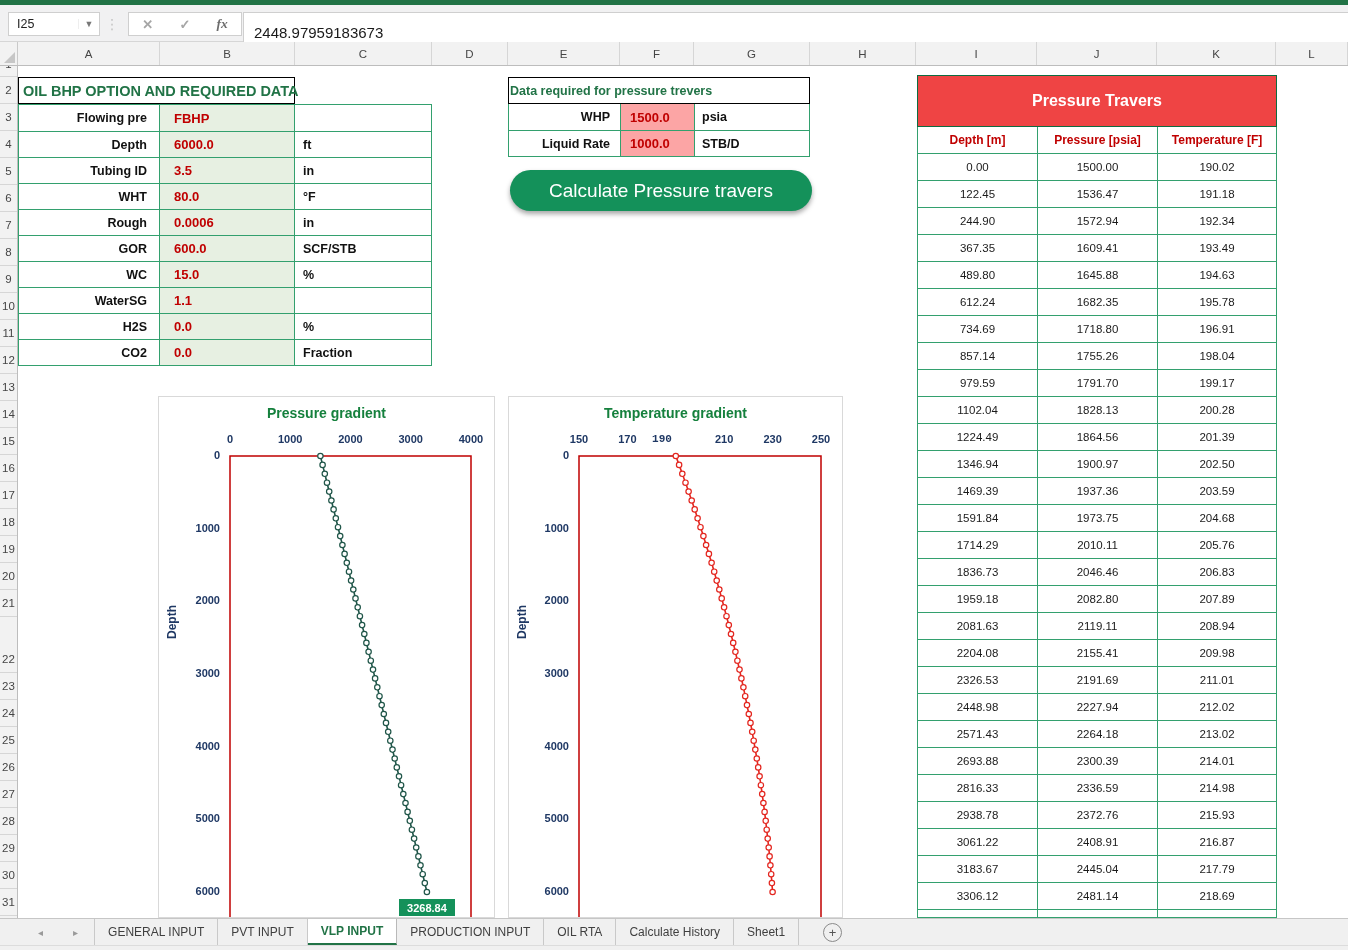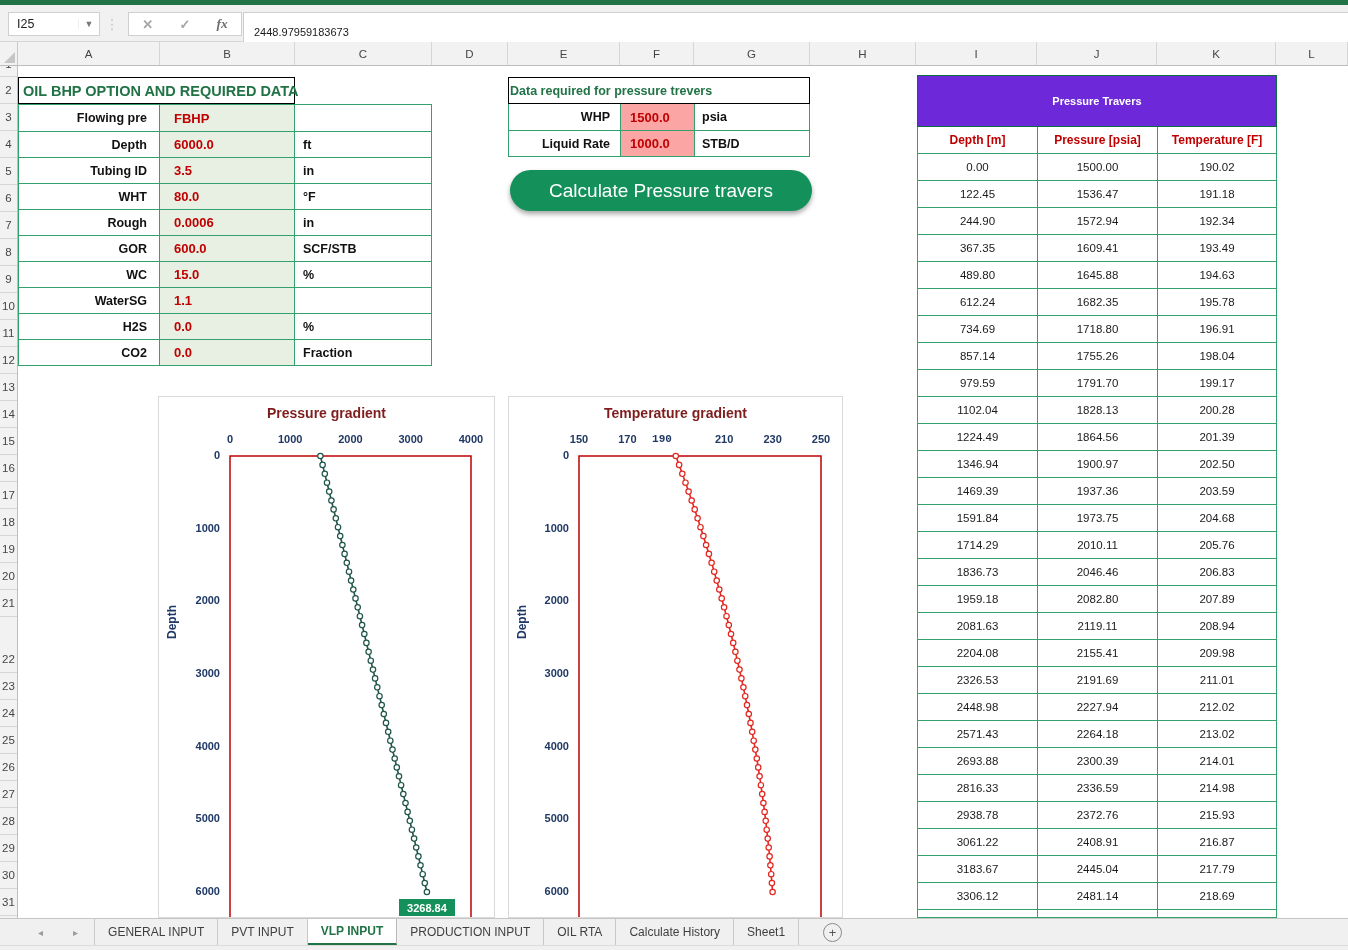--- a/index.html
+++ b/index.html
@@ -8,21 +8,21 @@
   
   .top-strip{position:absolute;left:0;top:0;width:100%;height:5px;background:#217346}
   .fbar{position:absolute;left:0;top:5px;width:100%;height:37px;background:#f1f1f2;border-bottom:1px solid #d6d6d6;box-sizing:border-box}
   .namebox{position:absolute;left:8px;top:7px;width:92px;height:24px;background:#fff;border:1px solid #cfcfcf;display:flex;align-items:center;font-size:12.5px;color:#222;box-sizing:border-box}
   .nb-text{flex:1;padding-left:8px}
   .nb-arrow{width:20px;text-align:center;color:#777;font-size:9px;border-left:1px solid #eee}
   .fb-dots{position:absolute;left:105px;top:7px;height:24px;display:flex;align-items:center;color:#c3c3c3;font-size:14px;letter-spacing:-2px}
   .fb-group{position:absolute;left:128px;top:7px;width:114px;height:24px;background:#fff;border:1px solid #cfcfcf;display:flex;align-items:center;justify-content:space-around;box-sizing:border-box}
   .fb-x,.fb-check{color:#a6a6a6;font-size:13px;font-weight:bold}
   .fb-fx{color:#6d6d6d;font-style:italic;font-weight:bold;font-size:13.5px;font-family:"Liberation Serif",serif}
-  .fb-input{position:absolute;left:243px;top:7px;width:1105px;height:40px;background:#fff;border:1px solid #cfcfcf;border-right:none;display:flex;align-items:center;padding-left:10px;font-size:11px;color:#1a1a1a;box-sizing:border-box}
+  .fb-input{position:absolute;left:243px;top:7px;width:1105px;height:40px;background:#fff;border:1px solid #cfcfcf;border-right:none;display:flex;align-items:center;padding-left:10px;font-size:15px;color:#1a1a1a;box-sizing:border-box}
   
   .colheads{position:absolute;left:0;top:42px;width:100%;height:24px;display:flex;background:#f2f2f2;border-bottom:1px solid #bdbdbd;box-sizing:border-box}
   .corner{width:18px;position:relative;border-right:1px solid #c9c9c9;box-sizing:border-box}
   .corner:after{content:"";position:absolute;right:2px;bottom:2px;border-left:11px solid transparent;border-bottom:11px solid #c6c6c6}
   .colcell{border-right:1px solid #d6d6d6;display:flex;align-items:center;justify-content:center;font-size:11.5px;color:#454545;box-sizing:border-box}
   .rowheads{position:absolute;left:0;top:66px;width:18px;height:852px;background:#f2f2f2;border-right:1px solid #bdbdbd;overflow:hidden;box-sizing:border-box}
   .rowcell{width:100%;border-bottom:1px solid #d6d6d6;display:flex;align-items:center;justify-content:center;font-size:11.5px;color:#454545;box-sizing:border-box;overflow:hidden}
   
   .canvas{position:absolute;left:18px;top:66px;width:1330px;height:852px;background:#fff;overflow:hidden}
   
@@ -38,30 +38,30 @@
   .mtable{position:absolute;left:490px;top:38px;width:302px;border:1px solid #33A06E;border-top:none;box-sizing:border-box}
   .mrow{display:flex;height:26px;box-sizing:border-box}
   .mrow + .mrow{border-top:1px solid #33A06E}
   .mlabel{width:112px;display:flex;align-items:center;justify-content:flex-end;padding-right:10px;font-weight:bold;font-size:12.5px;color:#111;border-right:1px solid #33A06E;box-sizing:border-box}
   .mvalue{width:74px;display:flex;align-items:center;padding-left:9px;background:#fca5a5;color:#C00000;font-weight:bold;font-size:13px;border-right:1px solid #33A06E;box-sizing:border-box}
   .munit{flex:1;display:flex;align-items:center;padding-left:7px;font-weight:bold;font-size:12.5px;color:#111}
   
   .calc-btn{position:absolute;left:492px;top:104px;width:302px;height:41px;background:#14915A;border-radius:21px;color:#fff;font-size:19px;display:flex;align-items:center;justify-content:center;box-shadow:0 3px 5px rgba(0,0,0,.35);cursor:pointer}
   
   .ptable{position:absolute;left:899px;top:9px;width:360px}
-  .pt-header{height:52px;background:#6d28d9;border:1px solid #0e6b41;color:#fff;font-weight:bold;font-size:11px;display:flex;align-items:center;justify-content:center;box-sizing:border-box}
+  .pt-header{height:52px;background:#ef4444;border:1px solid #0e6b41;color:#fff;font-weight:bold;font-size:16px;display:flex;align-items:center;justify-content:center;box-sizing:border-box}
   .pt-cols,.pt-row{display:flex;height:27px;border-left:1px solid #33A06E;border-right:1px solid #33A06E;border-bottom:1px solid #33A06E;box-sizing:border-box}
   .pt-c{display:flex;align-items:center;justify-content:center;border-right:1px solid #33A06E;box-sizing:border-box}
   .pt-c:last-child{border-right:none}
   .pt-cols .pt-c{color:#C00000;font-weight:bold;font-size:12px}
   .pt-row .pt-c{color:#1a1a1a;font-size:11.5px}
   .pt-c.w1{width:120px}.pt-c.w2{width:120px}.pt-c.w3{width:118px}
   
   .chart-card{position:absolute;background:#fff;border:1px solid #d9d9d9;box-sizing:border-box;overflow:hidden}
-  .ch-title{position:absolute;left:0;right:0;top:8px;text-align:center;font-weight:bold;font-size:14px;color:#7f1d1d}
+  .ch-title{position:absolute;left:0;right:0;top:8px;text-align:center;font-weight:bold;font-size:14px;color:#15803d}
   .ch-xt{position:absolute;width:44px;text-align:center;font-weight:bold;font-size:11px;color:#1F3864}
   .ch-yt{position:absolute;width:42px;text-align:right;font-weight:bold;font-size:11px;color:#1F3864}
   .ch-ylab{position:absolute;width:50px;height:14px;text-align:center;font-weight:bold;font-size:12px;color:#1F3864;transform:rotate(-90deg)}
   .ch-badge{position:absolute;width:56px;height:17px;background:#14915A;color:#fff;font-weight:bold;font-size:11px;display:flex;align-items:center;justify-content:center}
   .ch-svg{position:absolute;left:0;top:0}
   
   .tabbar{position:absolute;left:0;top:918px;width:100%;height:27px;background:#f0f0f0;border-top:1px solid #c6c6c6;display:flex;align-items:stretch;box-sizing:border-box;font-size:12px;color:#3f3f3f}
   .tab-nav{display:flex;align-items:center;gap:30px;padding:0 16px 0 38px;color:#9a9a9a;font-size:10px;border-right:1px solid #c9c9c9}
   .tab{display:flex;align-items:center;padding:0 13px;border-right:1px solid #c9c9c9;cursor:pointer;white-space:nowrap;box-sizing:border-box}
   .tab.active{background:#fff;color:#217346;font-weight:bold;border-bottom:2.5px solid #217346;border-right:1px solid #b9b9b9}

